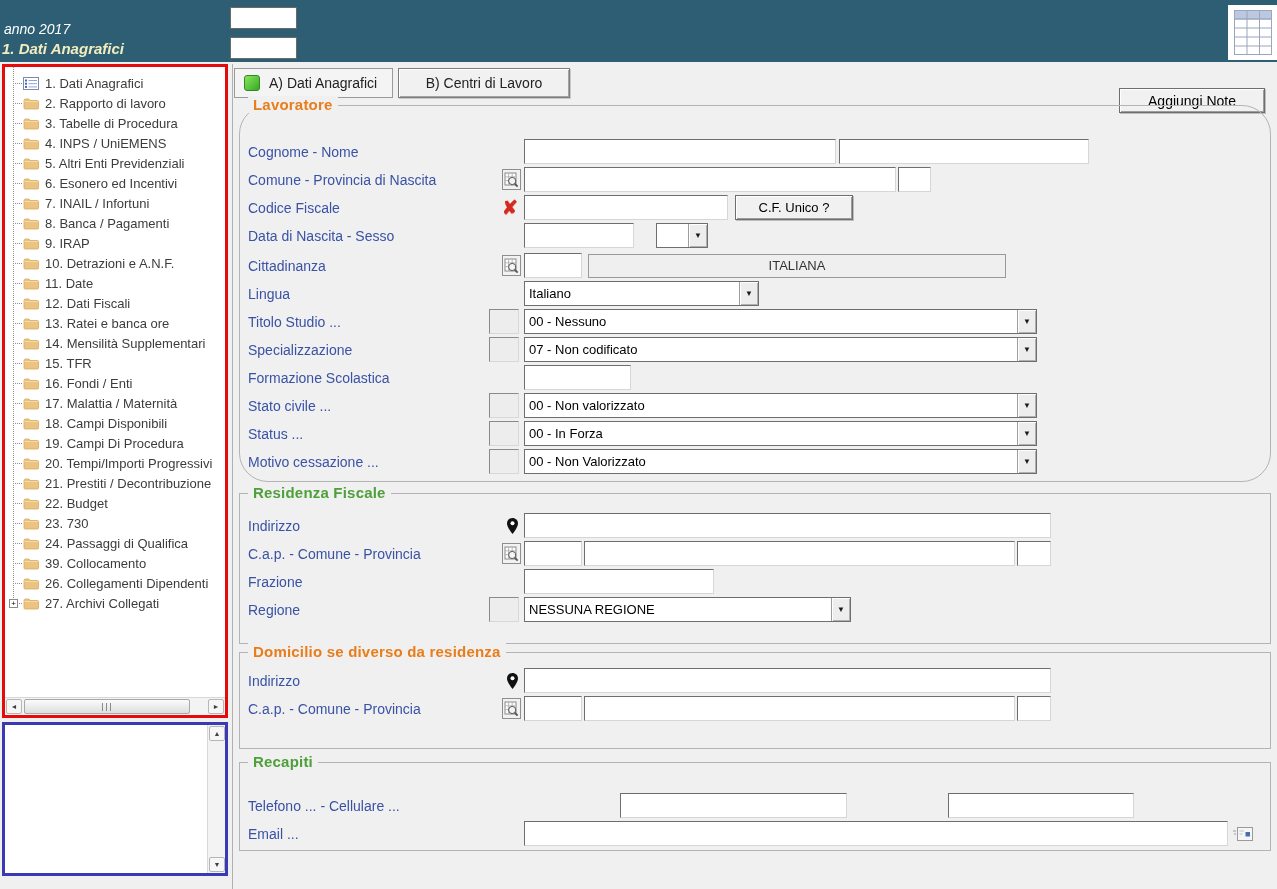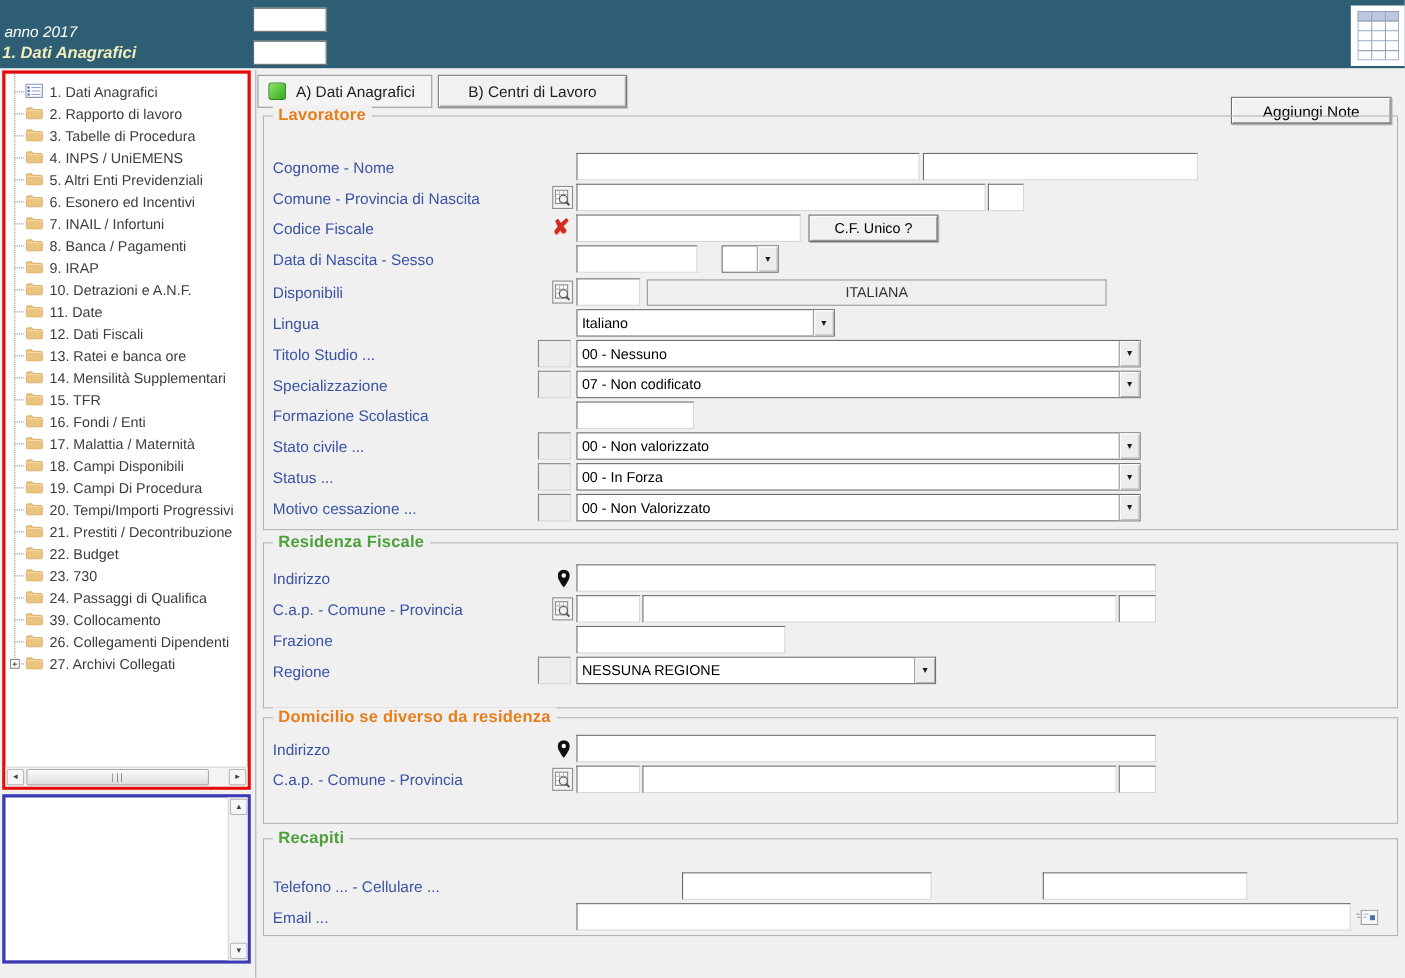--- a/index.html
+++ b/index.html
@@ -338,21 +338,21 @@
   <div class="tab-a">
     <span class="green-led"></span>
     <span class="tab-label">A) Dati Anagrafici</span>
   </div>
   <div class="tab-b">
     <span class="tab-label">B) Centri di Lavoro</span>
   </div>
 
   <div class="btn3d btn-note">Aggiungi Note</div>
 
-  <div class="fset" style="left:6px;top:41px;width:1032px;height:377px;">
+  <div class="fset" style="left:6px;top:41px;width:1032px;height:377px;border-radius:29px;">
     <div class="fset-legend legend-orange">Lavoratore</div>
 
     <div class="frow" style="margin-top:32px;">
       <span class="flabel">Cognome - Nome</span>
       <span class="fslot"></span>
       <input class="inp" style="width: 312px;">
       <span class="sp" style="width:3px;"></span>
       <input class="inp" style="width: 250px;">
     </div>
 
@@ -388,21 +388,21 @@
       <span class="fslot"></span>
       <input class="inp" style="width: 110px;">
       <span class="sp" style="width:22px;"></span>
       <div class="combo" style="width:52px;">
         <span class="combo-val"></span>
         <span class="combo-btn">▼</span>
       </div>
     </div>
 
     <div class="frow">
-      <span class="flabel">Disponibili</span>
+      <span class="flabel">Cittadinanza</span>
       <span class="fslot">
           <button class="lookup-btn">
             <svg width="15" height="16" viewBox="0 0 15 16">
               <rect x="1" y="1" width="11" height="12" fill="#fdfdfd" stroke="#8a8a8a"></rect>
               <path d="M1 4.8 H12 M1 8.6 H12 M4.6 1 V13 M8.2 1 V13" stroke="#b8b8b8"></path>
               <circle cx="8.2" cy="9" r="3.6" fill="#f4f4f4" stroke="#555"></circle>
               <path d="M10.8 11.6 L13.6 14.6" stroke="#555" stroke-width="1.8"></path>
             </svg>
           </button>
         </span>

